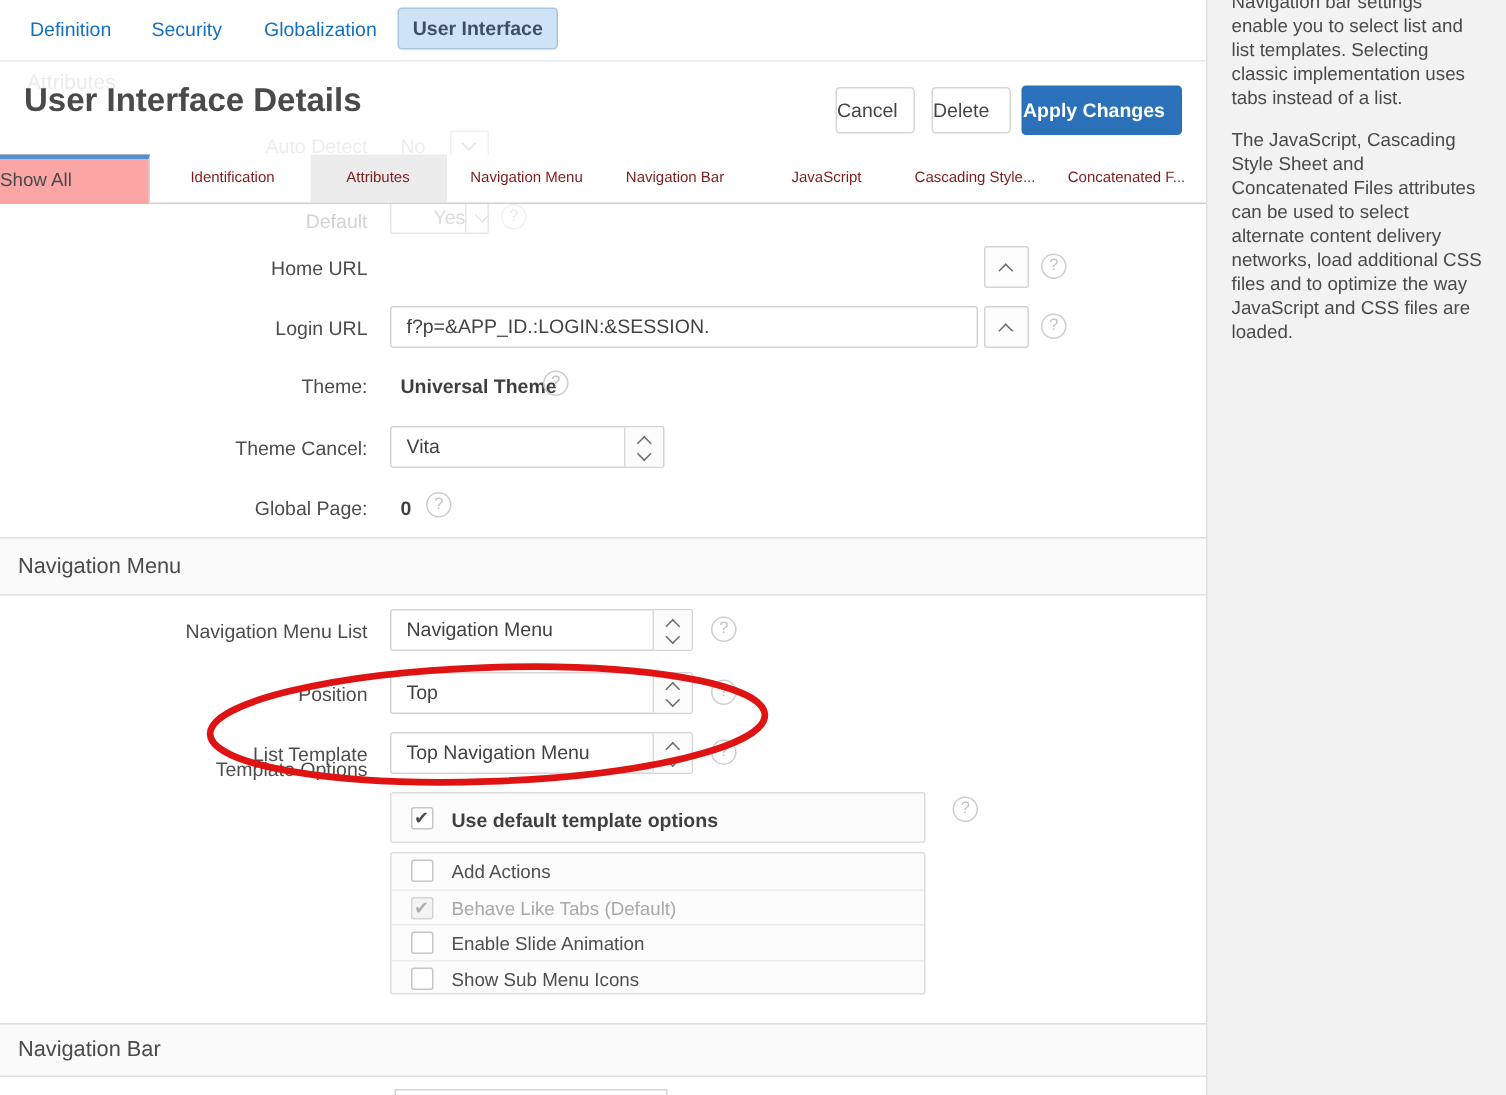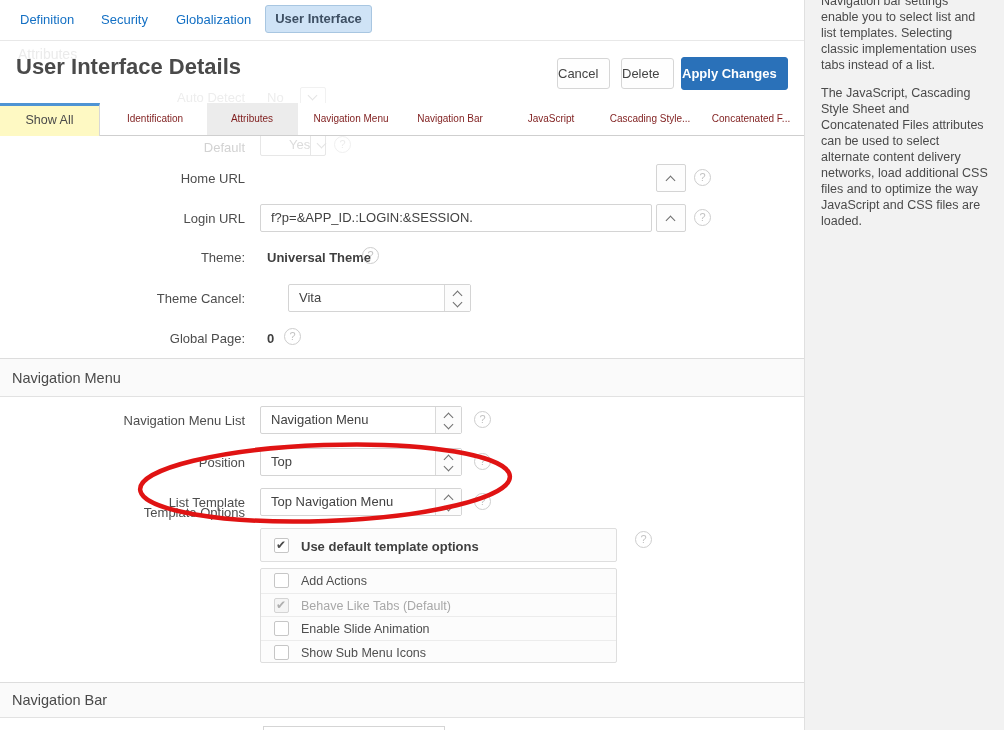--- a/index.html
+++ b/index.html
@@ -32,23 +32,23 @@
     font-size:13px; color:#454545; line-height:29px; text-align:left; cursor:pointer; z-index:2; }
   .btn-cancel { left:557px; top:58px; width:53px; }
   .btn-delete { left:621px; top:58px; width:53px; }
   .btn-hot { left:681px; top:57px; width:107px; height:33px; background:#2a71b9; border-color:#2a71b9;
     color:#fff; font-weight:bold; line-height:31px; }
 
   
   .tabbar { position:absolute; top:103px; left:0; width:804px; height:33px; background:#fff;
     border-bottom:1px solid #cfcfcf; z-index:3; }
   .tab-attr-bg { position:absolute; left:207px; top:0; width:91px; height:32px; background:#ececec; }
-  .tab-active { position:absolute; left:0; top:0; width:100px; height:33px; background:#fef9c3;
+  .tab-active { position:absolute; left:0; top:0; width:100px; height:33px; background:#fca5a5;
     border-top:3px solid #4e94d4; border-right:1px solid #d8d8d8;
-    font-size:12.5px; color:#4a4a4a; text-align:center; line-height:29px; cursor:pointer; }
+    font-size:12.5px; color:#4a4a4a; line-height:29px; cursor:pointer; }
   .tab { position:absolute; top:0; transform:translateX(-50%); font-size:10px; color:#7f1d1d;
     line-height:32px; white-space:nowrap; cursor:pointer; }
 
   
   .flabel { position:absolute; left:0; width:245px; text-align:right; font-size:13px; color:#4d4d4d; }
   .fvalue-bold { position:absolute; font-size:13px; font-weight:bold; color:#3f3f3f; }
   .tinput { position:absolute; height:28px; border:1px solid #d4d4d4; border-radius:2px; background:#fff;
     font-size:13px; color:#424242; padding:0 10px; line-height:26px; white-space:nowrap; overflow:hidden; }
   .exp-btn { position:absolute; width:30px; height:28px; border:1px solid #d4d4d4; border-radius:2px;
     background:#fdfdfd; cursor:pointer; }
@@ -152,21 +152,21 @@
   <div class="exp-btn" style="left:656px; top:204px;">
       <span class="cu"></span>
     </div>
   <div class="help" style="left:694px; top:209px;">?</div>
 
   <div class="flabel" style="top:250px">Theme:</div>
   <div class="fvalue-bold" style="left:267px; top:250px;">Universal Theme</div>
   <div class="help" style="left:362px; top:247px;">?</div>
 
   <div class="flabel" style="top:291px">Theme Cancel:</div>
-  <div class="tselect" style="left:260px; top:284px; width:183px;margin-left:28px;">
+  <div class="tselect" style="left:260px; top:284px; width:183px;">
     <span class="sel-text">Vita</span>
     <span class="sel-spin">
         <span class="cu"></span>
         <span class="cd"></span>
       </span>
   </div>
 
   <div class="flabel" style="top:331px">Global Page:</div>
   <div class="fvalue-bold" style="left:267px; top:331px;">0</div>
   <div class="help" style="left:284px; top:328px;">?</div>

